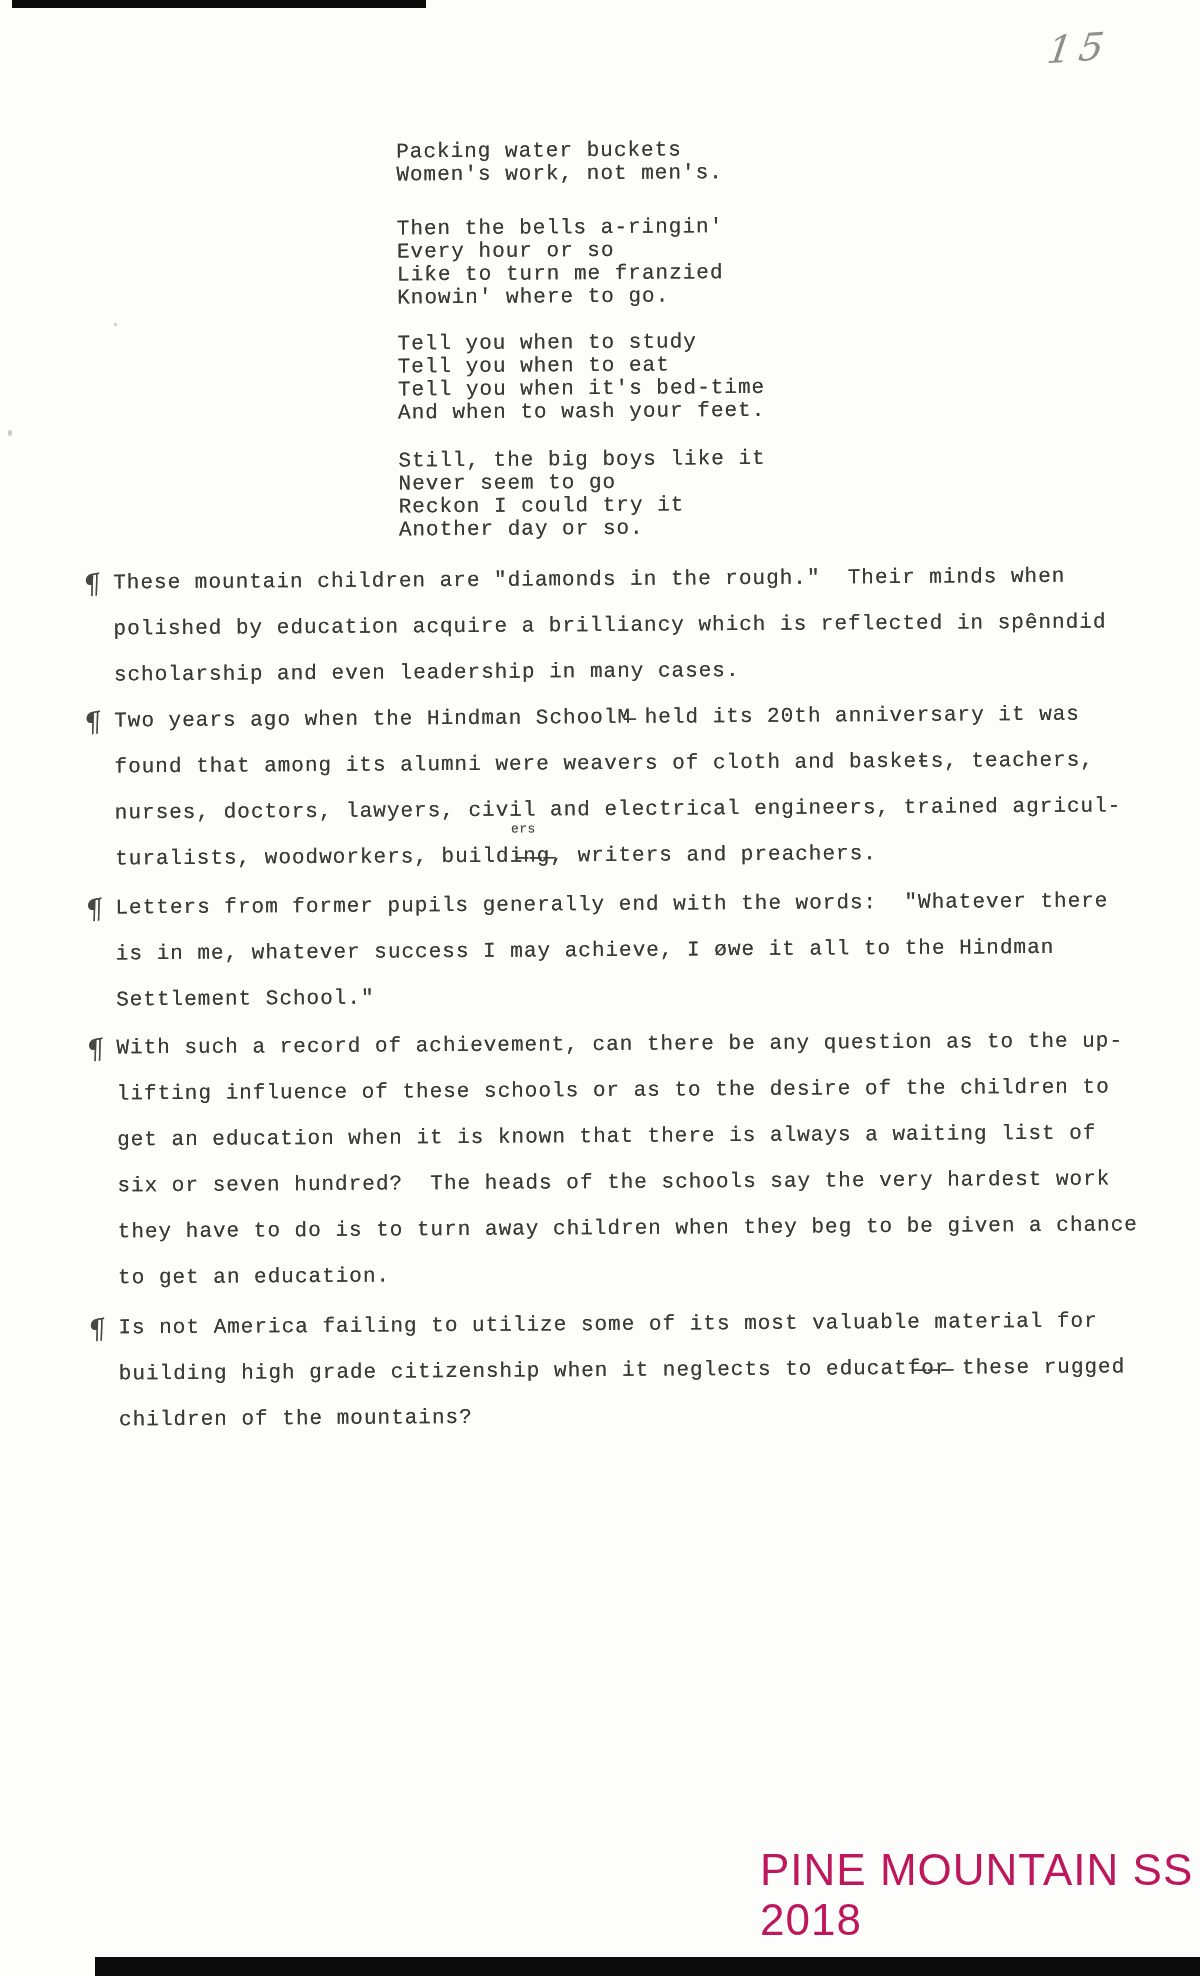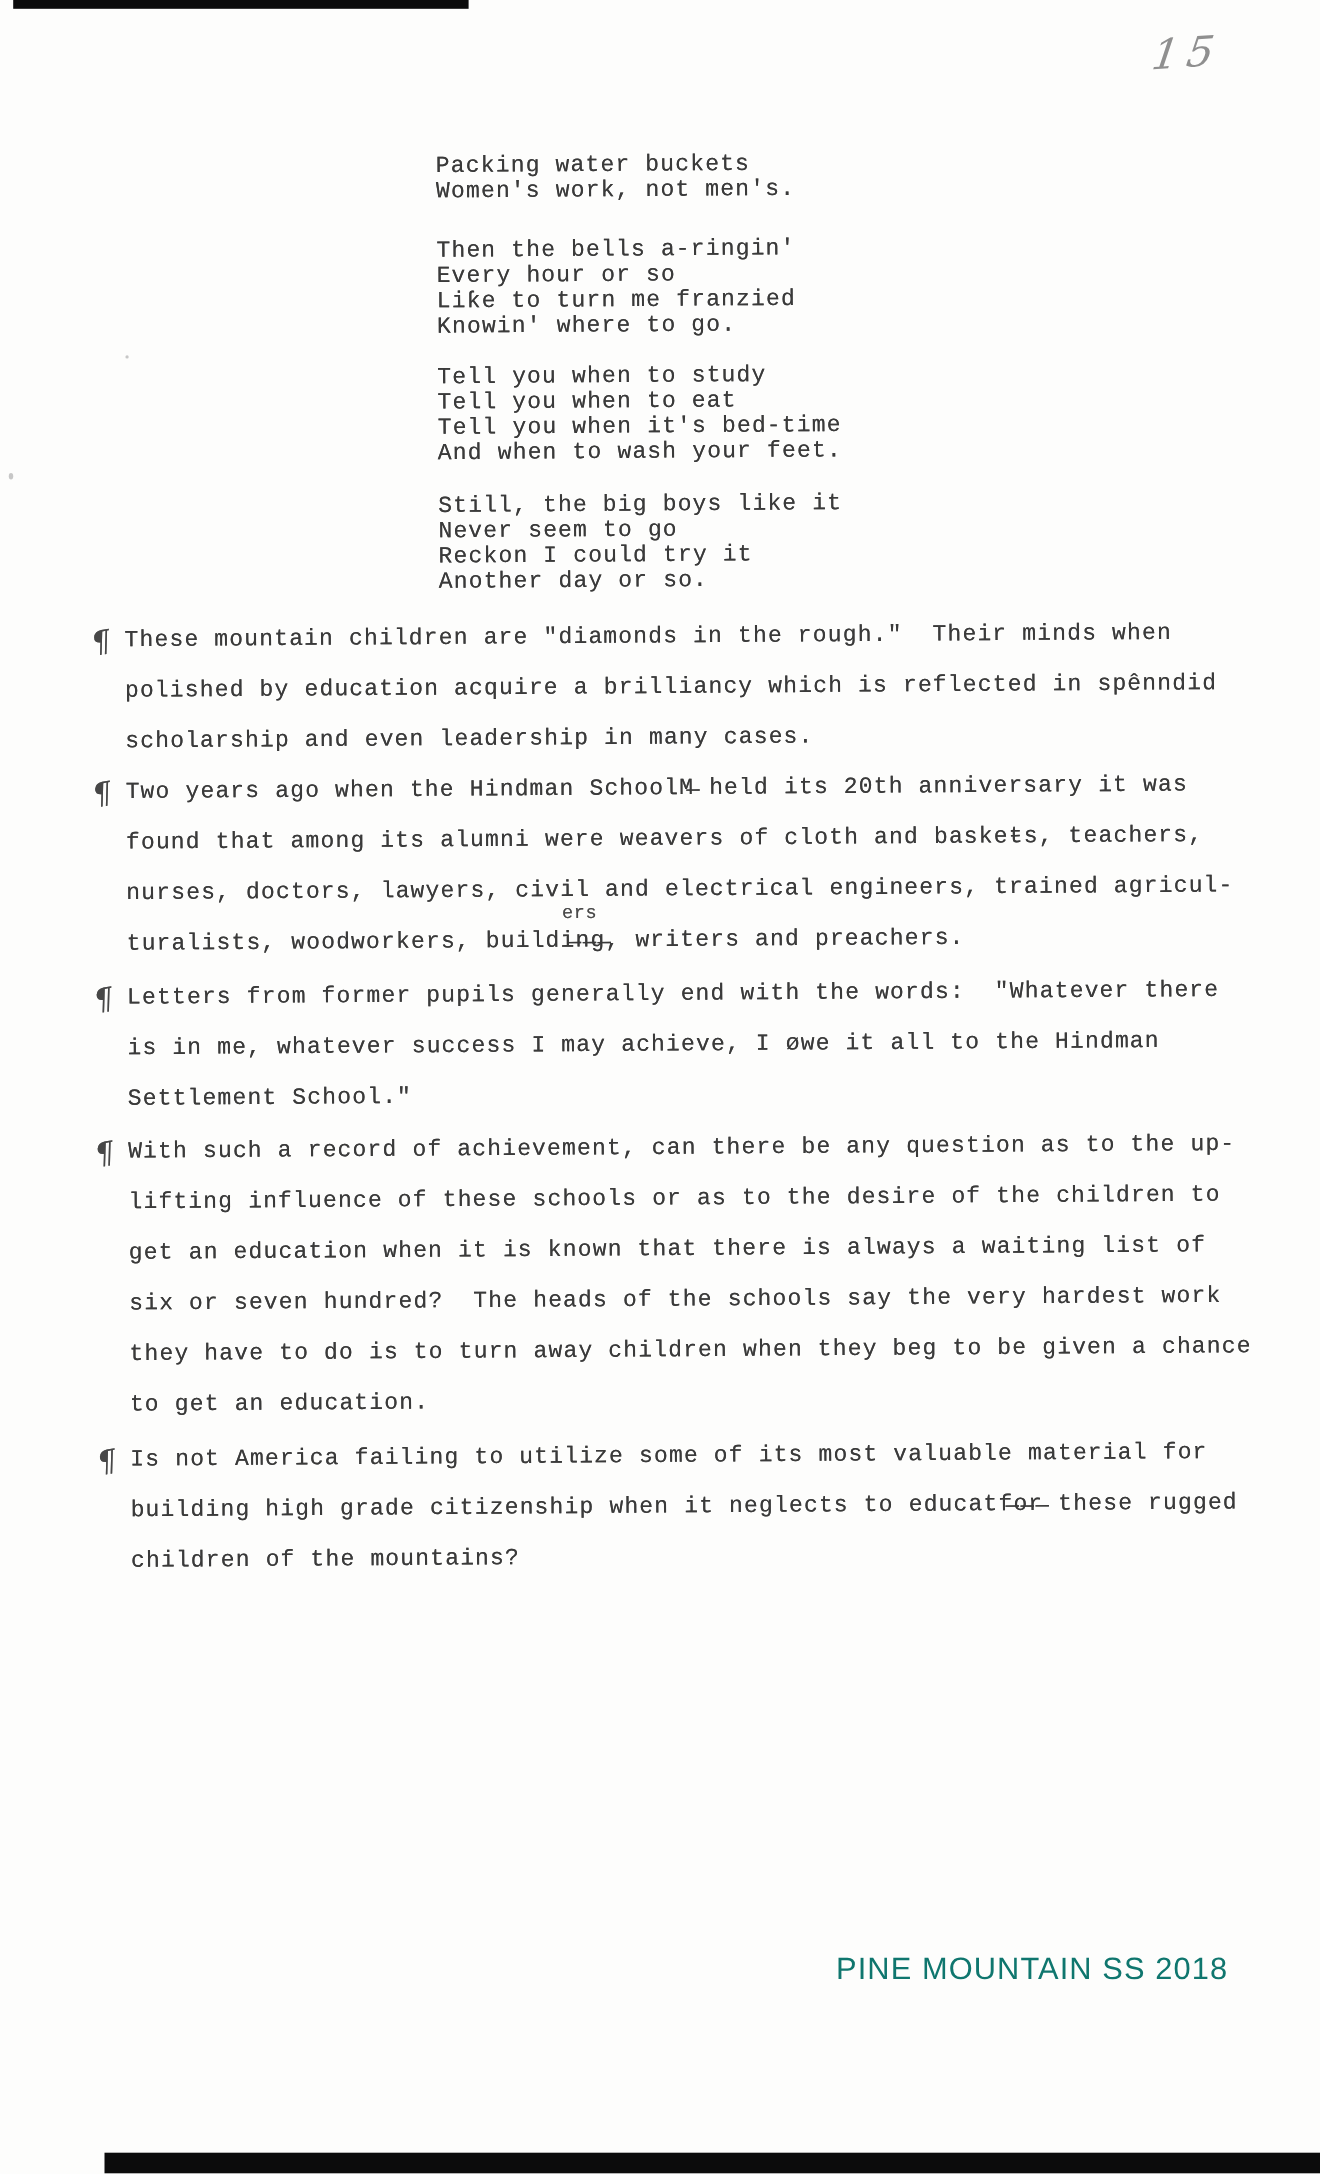--- a/index.html
+++ b/index.html
@@ -53,34 +53,34 @@
     position:absolute;left:-30px;top:8px;
     font-family:"DejaVu Serif", serif;
     font-style:italic;
     font-size:27px;color:#474747;
     transform:rotate(-9deg);
     text-shadow:0 0 0.5px rgba(60,60,60,.7);
   }
   .insert-above{
     position:absolute;left:396px;top:126px;
     font-family:"Liberation Mono", monospace;
-    font-size:17px;color:#4a4a4a;
+    font-size:13px;color:#4a4a4a;
     letter-spacing:0.5px;
     text-shadow:0 0 0.5px rgba(60,60,60,.6);
   }
 
   .st1{top:139px;} .st2{top:216px;} .st3{top:331px;} .st4{top:448px;}
   .p1{top:557px;} .p2{top:695px;} .p3{top:882px;} .p4{top:1022px;} .p5{top:1302px;}
 
   
   .watermark{
-    position:absolute;left:760px;top:1774px;
+    position:absolute;left:760px;top:1845px;
     font-family:"Liberation Sans", sans-serif;
-    font-size:28px;font-weight:400;
-    color:#0f766e;letter-spacing:1px;
+    font-size:44px;font-weight:400;
+    color:#be185d;letter-spacing:1px;
   }
 </style>
 </head>
 <body>
 
 <div class="scan">
 
   <div class="artifact top-bar"></div>
   <div class="artifact bottom-bar"></div>
   <div class="speck s1"></div>

